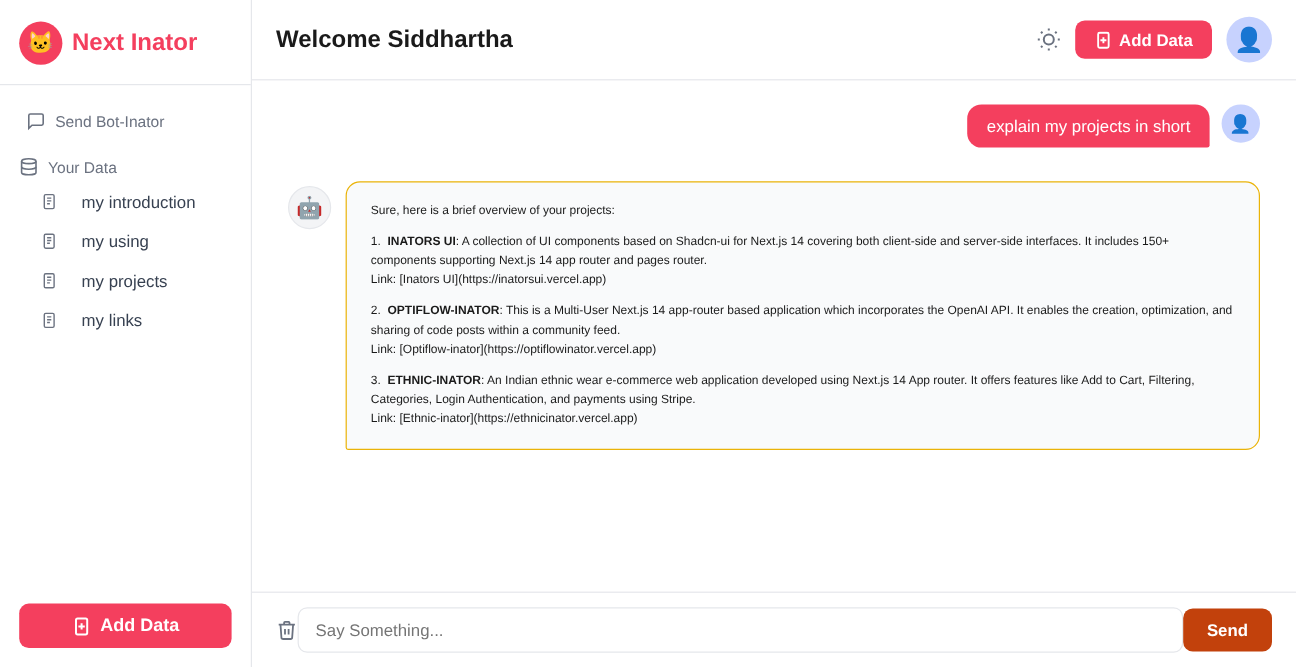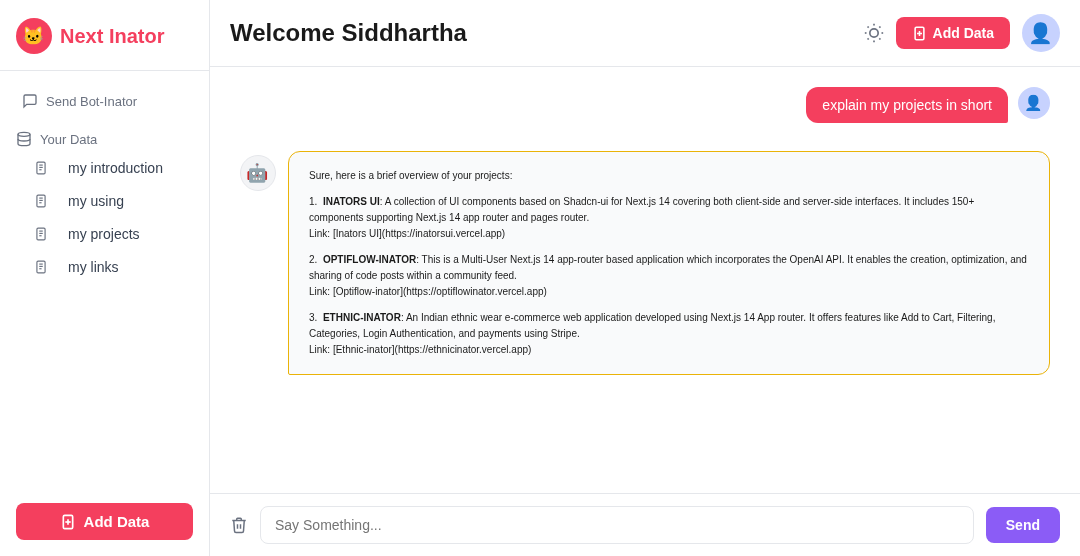--- a/index.html
+++ b/index.html
@@ -93,21 +93,21 @@
     }
 
     .topbar {
       display: flex;
       align-items: center;
       justify-content: space-between;
       padding: 14px 20px;
       border-bottom: 1px solid #e5e7eb;
     }
     .topbar-title {
-      font-size: 24px;
+      font-size: 20px;
       font-weight: 600;
       color: #1a1a1a;
     }
     .topbar-right {
       display: flex;
       align-items: center;
       gap: 12px;
     }
     .theme-btn {
       background: none;
@@ -203,21 +203,20 @@
     .bot-message p { margin-bottom: 10px; }
     .bot-message p:last-child { margin-bottom: 0; }
     .bot-message strong { font-weight: 700; }
 
     
     .input-bar {
       border-top: 1px solid #e5e7eb;
       padding: 12px 20px;
       display: flex;
       align-items: center;
-      gap: 12px;
       background: #fff;
     }
     .trash-btn {
       background: none;
       border: none;
       cursor: pointer;
       font-size: 18px;
       color: #6b7280;
       display: flex; align-items: center;
     }
@@ -225,21 +224,21 @@
       flex: 1;
       border: 1px solid #e5e7eb;
       border-radius: 8px;
       padding: 10px 14px;
       font-size: 14px;
       color: #6b7280;
       outline: none;
       background: #fff;
     }
     .send-btn {
-      background: #8b5cf6;
+      background: #c2410c;
       color: #fff;
       border: none;
       border-radius: 8px;
       padding: 10px 20px;
       font-size: 14px;
       font-weight: 600;
       cursor: pointer;
     }
   </style>
 </head>

